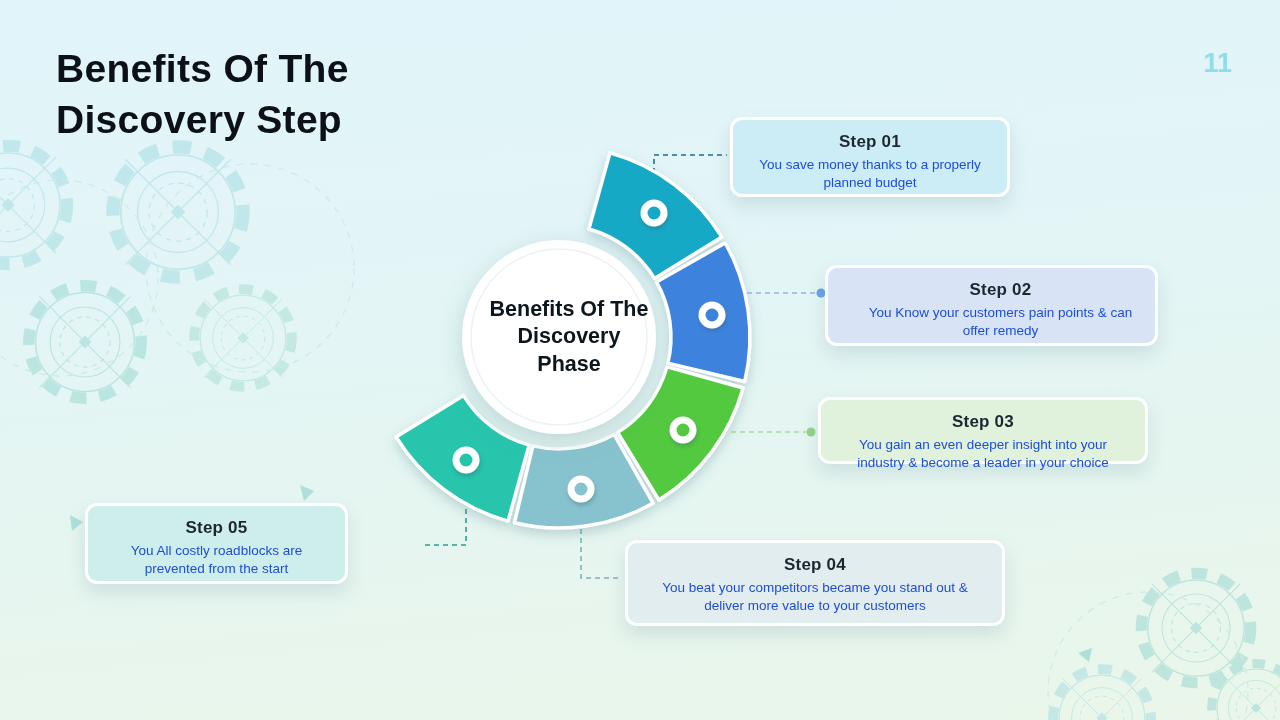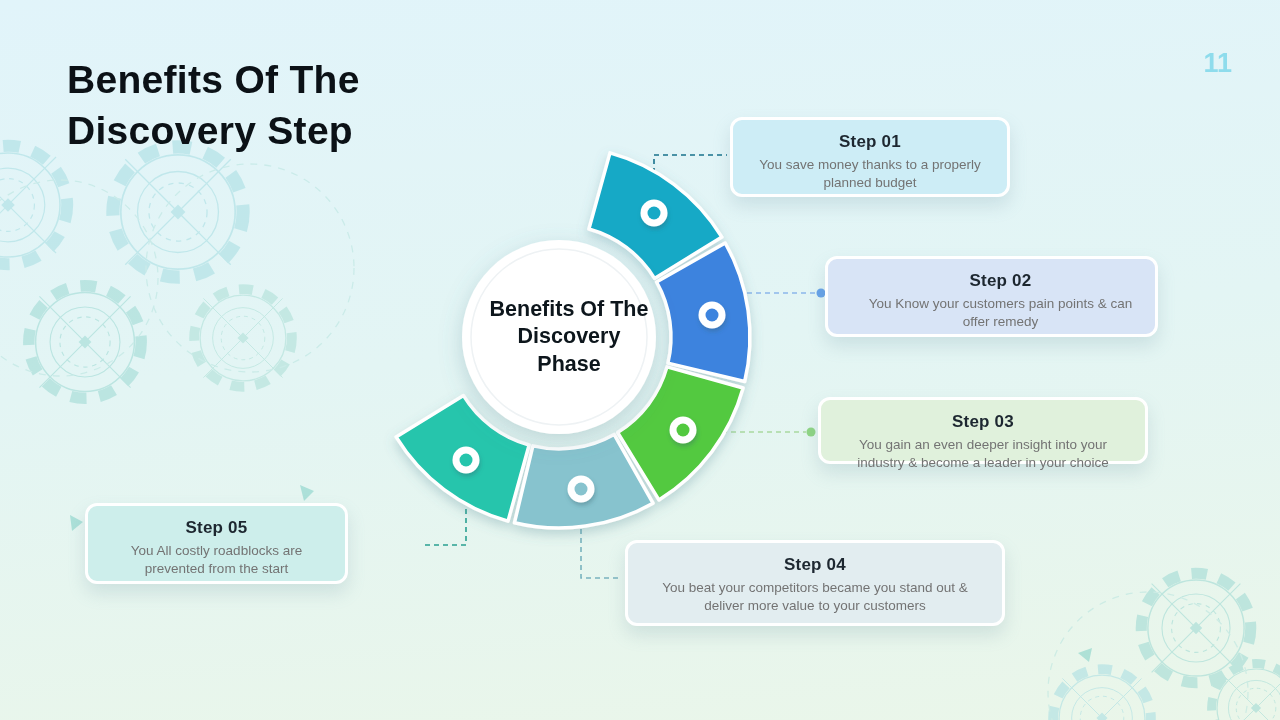--- a/index.html
+++ b/index.html
@@ -2,42 +2,42 @@
 <html><head>
 <meta charset="utf-8">
 <style>
   html,body { margin:0; padding:0; background:#cfd8db; }
   .slide {
     position:relative; width:1280px; height:720px; overflow:hidden;
     background:linear-gradient(175deg,#e1f4fa 0%,#e3f5f4 48%,#eaf6e9 100%);
     font-family:"Liberation Sans", sans-serif;
   }
   .slide-title {
-    position:absolute; left:55px; top:42px; margin:12px;
+    position:absolute; left:55px; top:42px; margin:1px;
     font-size:39px; line-height:1.32; font-weight:800; color:#0b1116; letter-spacing:.3px;
   }
   .page-number {
     position:absolute; right:48px; top:48px;
     font-size:27px; font-weight:700; color:#8edcec;
   }
   .diagram-svg { position:absolute; left:0; top:0; }
   .bg-decor { position:absolute; left:0; top:0; opacity:.55; pointer-events:none; }
   .center-label {
     position:absolute; left:467px; top:247px; width:184px; height:180px;
     display:flex; align-items:center; justify-content:flex-end; text-align:center;
     font-size:21.5px; font-weight:700; line-height:1.28; color:#0d161c;
   }
   .center-label > span { display:block; width:164px; }
   .card {
     position:absolute; box-sizing:border-box; text-align:center;
     border:3px solid #ffffff; border-radius:12px; padding:10px 14px;
     box-shadow:0 9px 18px rgba(104,146,158,.20);
   }
   .card-title { margin:2px 0 4px; font-size:17px; font-weight:700; color:#1d2730; letter-spacing:.2px; }
-  .card-text  { margin:0; font-size:13.5px; line-height:1.3; color:#737373; }
+  .card-text  { margin:0; font-size:13.5px; line-height:1.3; color:#1d4ed8; }
 </style>
 </head>
 <body>
 
 <div class="slide">
 
   <svg class="bg-decor" width="1280" height="720" viewBox="0 0 1280 720">
     <defs>
       <g id="gear" fill="none" stroke="currentColor">
         <circle r="74" stroke-width="15" stroke-dasharray="21 17"></circle>
@@ -125,21 +125,21 @@
 
   <div class="center-label">
     <span>Benefits Of The Discovery Phase</span>
   </div>
 
   <div class="card" style="left: 730px; top: 117px; width: 280px; height: 80px; background-color: rgb(205, 237, 246);">
     <h3 class="card-title">Step 01</h3>
     <p class="card-text">You save money thanks to a properly planned budget</p>
   </div>
 
-  <div class="card" style="left: 825px; top: 256px; width: 333px; height: 81px; background-color: rgb(216, 228, 246); padding-left: 32px;">
+  <div class="card" style="left: 825px; top: 265px; width: 333px; height: 81px; background-color: rgb(216, 228, 246); padding-left: 32px;">
     <h3 class="card-title">Step 02</h3>
     <p class="card-text">You Know your customers pain points &amp; can offer remedy</p>
   </div>
 
   <div class="card" style="left: 818px; top: 397px; width: 330px; height: 67px; background-color: rgb(224, 241, 220);">
     <h3 class="card-title">Step 03</h3>
     <p class="card-text">You gain an even deeper insight into your industry &amp; become a leader in your choice</p>
   </div>
 
   <div class="card" style="left: 625px; top: 540px; width: 380px; height: 86px; background-color: rgb(226, 237, 240);">

